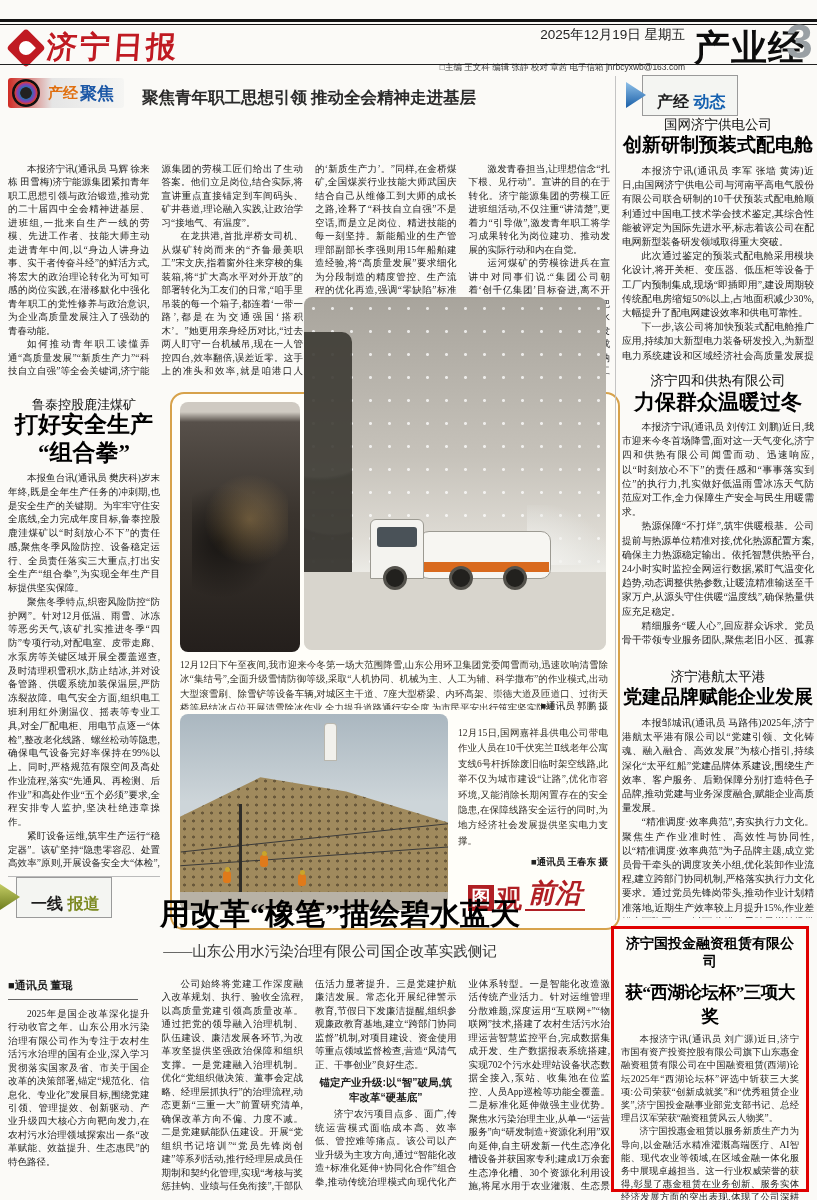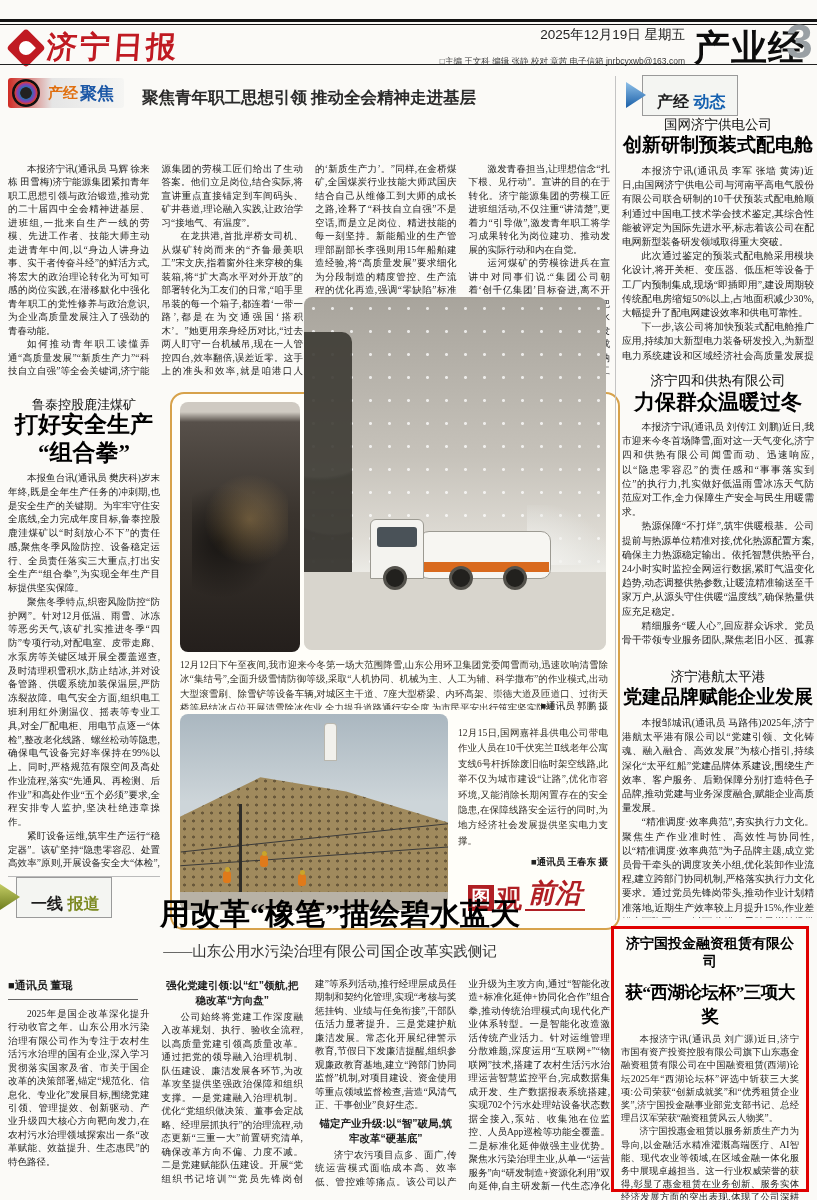--- a/index.html
+++ b/index.html
@@ -9,21 +9,21 @@
   
   .rule-thick{left:0;top:19px;width:817px;height:3px;background:#141414;}
   .rule-thin{left:0;top:24px;width:817px;height:1px;background:#141414;}
   .rule-under{left:0;top:64px;width:817px;height:1px;background:#222;}
   .logo-wrap{left:12px;top:27px;display:flex;align-items:center;gap:7px;}
   .logo-diamond{width:28px;height:28px;background:#c01a22;transform:rotate(45deg);position:relative;border-radius:4px;}
   .logo-diamond::after{content:"";position:absolute;left:7px;top:7px;width:14px;height:14px;border-radius:50% 0 50% 50%;background:#fff;}
   .logo-text{font-size:30px;font-weight:bold;color:#c01a22;letter-spacing:3px;transform:skewX(-4deg);}
   .header-meta{left:400px;top:26px;width:285px;text-align:right;}
   .date-line{font-size:13.5px;color:#222;font-family:"Liberation Sans",sans-serif;}
-  .credits{font-size:8.5px;color:#3a3a3a;margin-top:12px;font-family:"Liberation Sans",sans-serif;}
+  .credits{font-size:8.5px;color:#3a3a3a;margin-top:18px;font-family:"Liberation Sans",sans-serif;}
   .section-title{left:694px;top:24px;font-size:36px;font-weight:900;color:#0d0d0d;font-family:"Liberation Sans",sans-serif;letter-spacing:1px;}
   .page-no{left:786px;top:14px;font-size:48px;font-weight:900;color:#9aa0a4;font-family:"Liberation Sans",sans-serif;}
   
   .badge{display:flex;align-items:center;height:30px;}
   .badge-focus{left:8px;top:78px;background:linear-gradient(90deg,#cf2b24,#e5e5e5 38%,#f5f5f3);padding:0 10px 0 4px;border-radius:3px;}
   .cam-lens{width:24px;height:24px;border-radius:50%;background:radial-gradient(circle at 50% 50%,#222 0 32%,#2e6fb3 36%,#8a3db0 52%,#d7402a 66%,#111 70%);margin-right:8px;border:2px solid #111;}
   .badge-focus .b1{color:#e07010;font-weight:bold;font-size:15px;font-family:"Liberation Sans",sans-serif;}
   .badge-focus .b2{color:#1b57a6;font-weight:900;font-size:17px;font-family:"Liberation Sans",sans-serif;margin-left:2px;}
   .badge-arrow{width:20px;height:26px;clip-path:polygon(0 0,100% 50%,0 100%);margin-right:-4px;z-index:2;}
   .badge-boxed{border:1px solid #9a9a9a;background:#f4f5f2;padding:16px 12px 2px 14px;font-family:"Liberation Sans",sans-serif;font-weight:900;font-size:16px;}
@@ -201,21 +201,20 @@
     <div class="badge-boxed">
       <span class="b1">一线</span>
       <span class="b2">报道</span>
     </div>
   </div>
   <div class="abs reform-title">用改革“橡笔”描绘碧水蓝天</div>
   <div class="abs reform-sub">——山东公用水污染治理有限公司国企改革实践侧记</div>
   <div class="abs reform-body">
       <div class="byline">■通讯员 董琨</div>
       <div class="para">2025年是国企改革深化提升行动收官之年。山东公用水污染治理有限公司作为专注于农村生活污水治理的国有企业,深入学习贯彻落实国家及省、市关于国企改革的决策部署,锚定“规范化、信息化、专业化”发展目标,围绕党建引领、管理提效、创新驱动、产业升级四大核心方向靶向发力,在农村污水治理领域探索出一条“改革赋能、效益提升、生态惠民”的特色路径。</div>
-      <div class="flow-h">强化党建引领:以“红”领航,把稳改革“方向盘”</div>
       <div class="para">公司始终将党建工作深度融入改革规划、执行、验收全流程,以高质量党建引领高质量改革。通过把党的领导融入治理机制、队伍建设、廉洁发展各环节,为改革攻坚提供坚强政治保障和组织支撑。一是党建融入治理机制。优化“党组织做决策、董事会定战略、经理层抓执行”的治理流程,动态更新“三重一大”前置研究清单,确保改革方向不偏、力度不减。二是党建赋能队伍建设。开展“党组织书记培训”“党员先锋岗创建”等系列活动,推行经理层成员任期制和契约化管理,实现“考核与奖惩挂钩、业绩与任免衔接”,干部队伍活力显著提升。三是党建护航廉洁发展。常态化开展纪律警示教育,节假日下发廉洁提醒,组织参观廉政教育基地,建立“跨部门协同监督”机制,对项目建设、资金使用等重点领域监督检查,营造“风清气正、干事创业”良好生态。</div>
       <div class="flow-h">锚定产业升级:以“智”破局,筑牢改革“硬基底”</div>
       <div class="para">济宁农污项目点多、面广,传统运营模式面临成本高、效率低、管控难等痛点。该公司以产业升级为主攻方向,通过“智能化改造+标准化延伸+协同化合作”组合拳,推动传统治理模式向现代化产业体系转型。一是智能化改造激活传统产业活力。针对运维管理分散难题,深度运用“互联网+”“物联网”技术,搭建了农村生活污水治理运营智慧监控平台,完成数据集成开发、生产数据报表系统搭建,实现702个污水处理站设备状态数据全接入,泵站、收集池在位监控、人员App巡检等功能全覆盖。二是标准化延伸做强主业优势。聚焦水污染治理主业,从单一“运营服务”向“研发制造+资源化利用”双向延伸,自主研发新一代生态净化槽设备并获国家专利;建成1万余套生态净化槽、30个资源化利用设施,将尾水用于农业灌溉、生态景观。三是协同化合作放大国企效能。以济宁市农村生活污水治理项目为纽带,通过公开招标与城市建设、生态环境等央国企及知名民企建立深度合作,形成“技术共享、资金互补、管理协同”的多元合作格局。</div>
     </div>
 
   <div class="abs v-divider"></div>
   <div class="abs badge badge-dongtai">
     <div class="badge-arrow"></div>
     <div class="badge-boxed">
       <span class="b1">产经</span>
@@ -227,21 +226,21 @@
   <div class="abs rr-title a1-t">创新研制预装式配电舱</div>
   <div class="abs rr-body a1-b">
       <div class="para">本报济宁讯(通讯员 李军 张墙 黄涛)近日,由国网济宁供电公司与河南平高电气股份有限公司联合研制的10千伏预装式配电舱顺利通过中国电工技术学会技术鉴定,其综合性能被评定为国际先进水平,标志着该公司在配电网新型装备研发领域取得重大突破。</div>
       <div class="para">此次通过鉴定的预装式配电舱采用模块化设计,将开关柜、变压器、低压柜等设备于工厂内预制集成,现场“即插即用”,建设周期较传统配电房缩短50%以上,占地面积减少30%,大幅提升了配电网建设效率和供电可靠性。</div>
       <div class="para">下一步,该公司将加快预装式配电舱推广应用,持续加大新型电力装备研发投入,为新型电力系统建设和区域经济社会高质量发展提供更加坚强的电力保障。</div>
     </div>
 
   <div class="abs rr-kicker a2-k">济宁四和供热有限公司</div>
   <div class="abs rr-title a2-t">力保群众温暖过冬</div>
   <div class="abs rr-body a2-b">
-      <div class="para">本报济宁讯(通讯员 刘传江 刘鹏)近日,我市迎来今冬首场降雪,面对这一天气变化,济宁四和供热有限公司闻雪而动、迅速响应,以“隐患零容忍”的责任感和“事事落实到位”的执行力,扎实做好低温雨雪冰冻天气防范应对工作,全力保障生产安全与民生用暖需求。</div>
+      <div class="para">本报济宁讯(通讯员 刘传江 刘鹏)近日,我市迎来今冬首场降雪,面对这一天气变化,济宁四和供热有限公司闻雪而动、迅速响应,以“时刻放心不下”的责任感和“事事落实到位”的执行力,扎实做好低温雨雪冰冻天气防范应对工作,全力保障生产安全与民生用暖需求。</div>
       <div class="para">热源保障“不打烊”,筑牢供暖根基。公司提前与热源单位精准对接,优化热源配置方案,确保主力热源稳定输出。依托智慧供热平台,24小时实时监控全网运行数据,紧盯气温变化趋势,动态调整供热参数,让暖流精准输送至千家万户,从源头守住供暖“温度线”,确保热量供应充足稳定。</div>
       <div class="para">精细服务“暖人心”,回应群众诉求。党员骨干带领专业服务团队,聚焦老旧小区、孤寡供热用户、特殊群体家庭等重点对象,开展上门入户测温,详细记录室温数据,耐心倾听用户诉求,对供暖问题第一时间安排专项检修。同时,抢修队伍24小时严阵以待,确保快速响应、高效解决用户问题,真正把服务做到群众心坎上。</div>
     </div>
 
   <div class="abs rr-kicker a3-k">济宁港航太平港</div>
   <div class="abs rr-title a3-t">党建品牌赋能企业发展</div>
   <div class="abs rr-body a3-b">
       <div class="para">本报邹城讯(通讯员 马路伟)2025年,济宁港航太平港有限公司以“党建引领、文化铸魂、融入融合、高效发展”为核心指引,持续深化“太平红船”党建品牌体系建设,围绕生产效率、客户服务、后勤保障分别打造特色子品牌,推动党建与业务深度融合,赋能企业高质量发展。</div>
       <div class="para">“精准调度·效率典范”,夯实执行力文化。聚焦生产作业准时性、高效性与协同性,以“精准调度·效率典范”为子品牌主题,成立党员骨干牵头的调度攻关小组,优化装卸作业流程,建立跨部门协同机制,严格落实执行力文化要求。通过党员先锋岗带头,推动作业计划精准落地,近期生产效率较上月提升15%,作业差错率下降至0.5%以下,为港口吞吐量增长提供坚实支撑。</div>
     </div>

